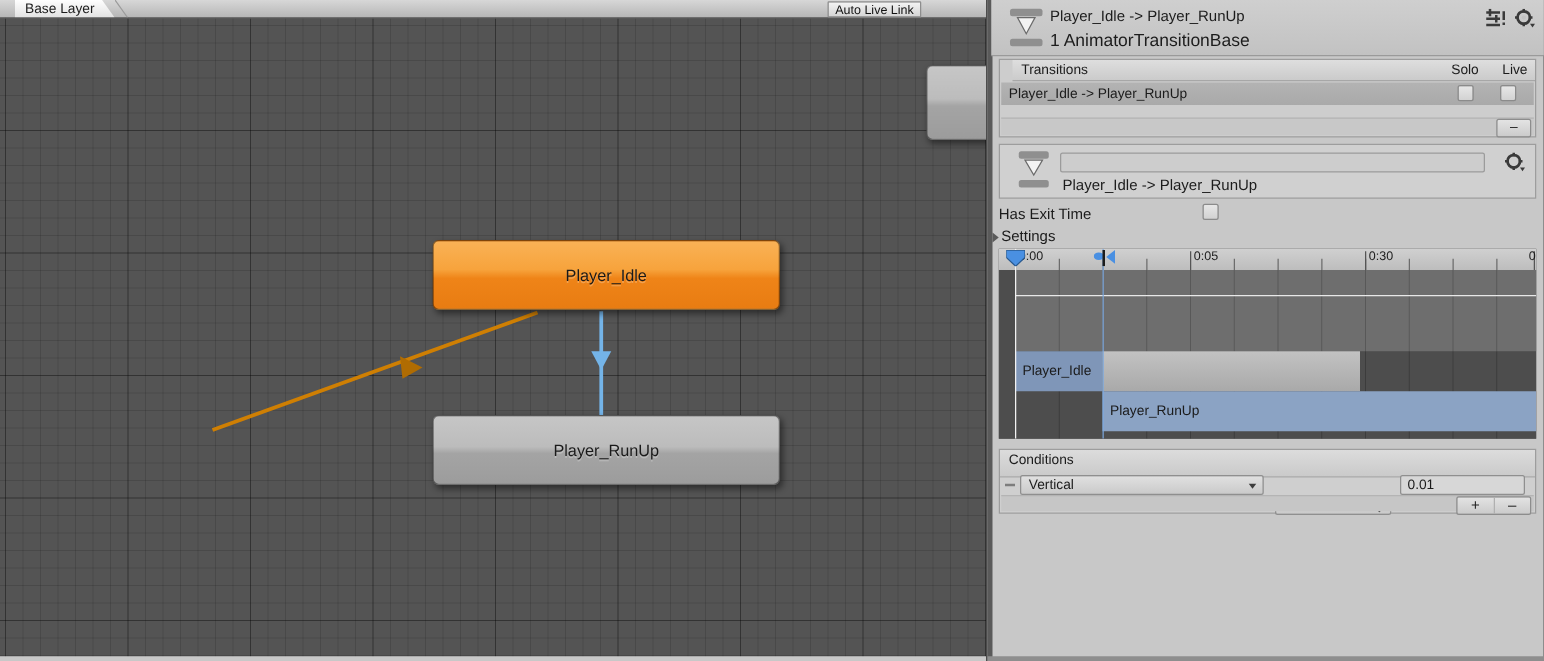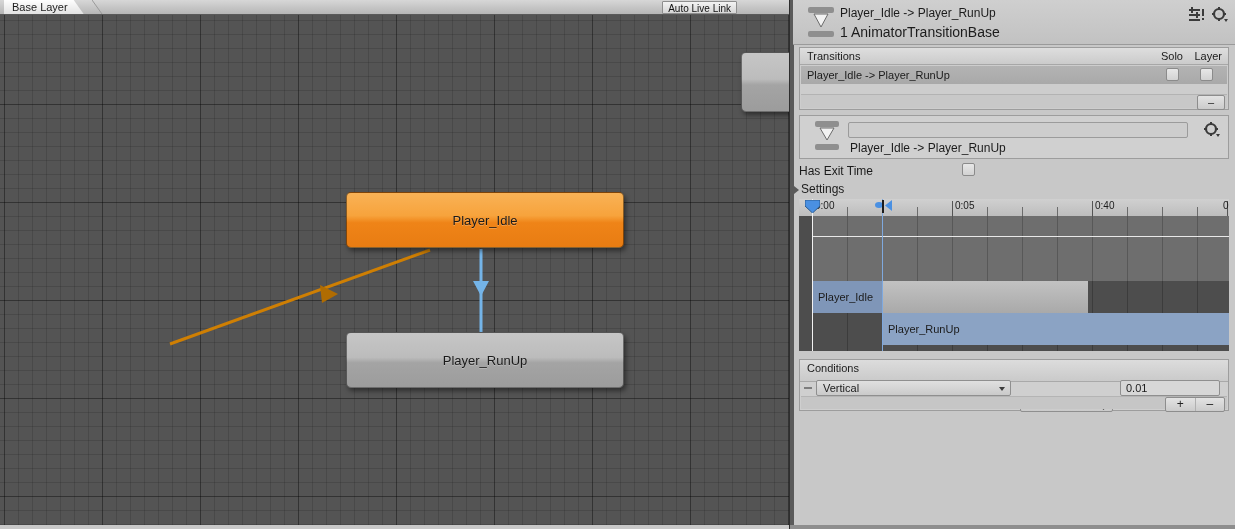--- a/index.html
+++ b/index.html
@@ -35,21 +35,21 @@
     background: #c8c8c8;
   }
 
   
   .breadcrumb-bar {
     position: absolute; left: 0; top: 0; width: 789px; height: 15px;
     background: linear-gradient(to bottom, #d7d7d7, #b6b6b6);
     border-bottom: 1px solid #5a5a5a;
   }
   .crumb {
-    position: absolute; left: 4px; top: 0; height: 14px;
+    position: absolute; left: 12px; top: 0; height: 14px;
     padding: 0 16px 4px 8px;
     line-height: 14px;
     font-size: 11px;
     color: #1c1c1c;
     background: linear-gradient(to bottom, #fefefe, #e2e2e2);
     clip-path: polygon(0 0, calc(100% - 10px) 0, 100% 100%, 0 100%);
     white-space: nowrap;
   }
   .crumb-arrow {
     position: absolute; left: 92px; top: 0; width: 12px; height: 14px;
@@ -121,21 +121,21 @@
   .hdr-icon { width: 16px; height: 16px; }
 
   
   .panel {
     position: absolute;
     background: #d3d3d3;
     border: 1px solid #9d9d9d;
   }
   .trans-box { left: 9px; top: 47px; width: 430px; height: 63px; background: #cdcdcd; }
   .trans-head {
-    position: absolute; left: 0; top: 0; right: 0; height: 17px;
+    position: absolute; left: 10px; top: 0; right: 0; height: 17px;
     background: linear-gradient(to bottom, #dedede, #cbcbcb);
     border-bottom: 1px solid #a7a7a7;
   }
   .trans-head-label { position: absolute; left: 7px; top: 2px; font-size: 11px; }
   .trans-head-solo { position: absolute; right: 45px; top: 2px; font-size: 11px; }
   .trans-head-mute { position: absolute; right: 6px; top: 2px; font-size: 11px; }
   .trans-row {
     position: absolute; left: 1px; top: 18px; right: 1px; height: 18px;
     background: linear-gradient(to bottom, #b3b3b3, #a9a9a9);
   }
@@ -350,21 +350,21 @@
           <rect x="11" y="6" width="3" height="2" fill="#3a3a3a"></rect>
           <polygon points="12,12 16,12 14,15" fill="#3a3a3a"></polygon>
         </svg>
       </div>
     </div>
 
     <div class="panel trans-box">
       <div class="trans-head">
         <span class="trans-head-label">Transitions</span>
         <span class="trans-head-solo">Solo</span>
-        <span class="trans-head-mute">Layer</span>
+        <span class="trans-head-mute">Live</span>
       </div>
       <div class="trans-row">
         <span class="trans-row-label">Player_Idle -&gt; Player_RunUp</span>
         <span class="cb trans-row-solo"></span>
         <span class="cb trans-row-mute"></span>
       </div>
       <div class="trans-foot">
         <div class="btn-small">–</div>
       </div>
     </div>
@@ -409,21 +409,21 @@
         <div class="tl-tick" style="left:223px"></div>
         <div class="tl-tick" style="left:258px"></div>
         <div class="tl-tick" style="left:293px"></div>
         <div class="tl-tick major" style="left:293px"></div>
         <div class="tl-tick" style="left:328px"></div>
         <div class="tl-tick" style="left:363px"></div>
         <div class="tl-tick" style="left:398px"></div>
         <div class="tl-tick major" style="left:428px"></div>
         <div class="tl-lbl" style="left:16px">0:00</div>
         <div class="tl-lbl" style="left:156px">0:05</div>
-        <div class="tl-lbl" style="left:296px">0:40</div>
+        <div class="tl-lbl" style="left:296px">0:30</div>
         <div class="tl-lbl" style="left:424px">0</div>
       </div>
 
       <div class="tl-body">
         <div class="tl-upper"></div>
         <div class="tl-white-line"></div>
 
         <div class="clip clip-idle-blue"></div>
         <div class="clip clip-idle-gray"></div>
         <div class="clip clip-idle-label">Player_Idle</div>

